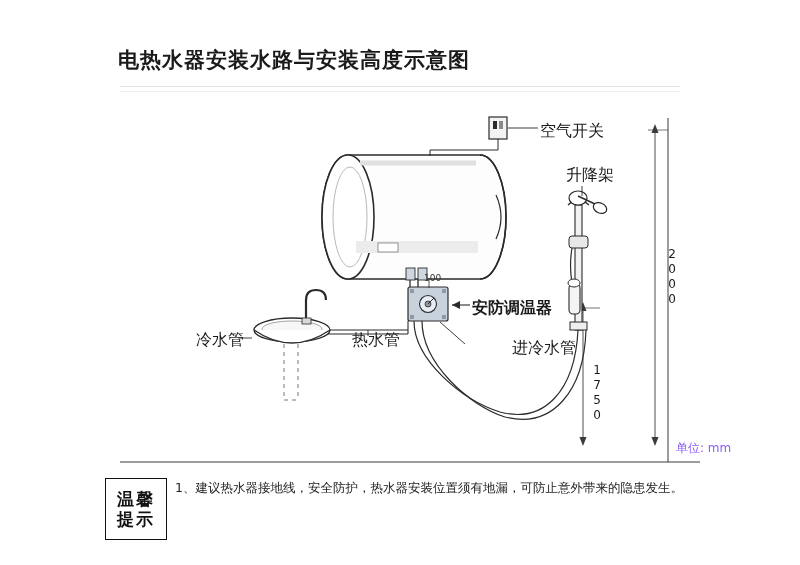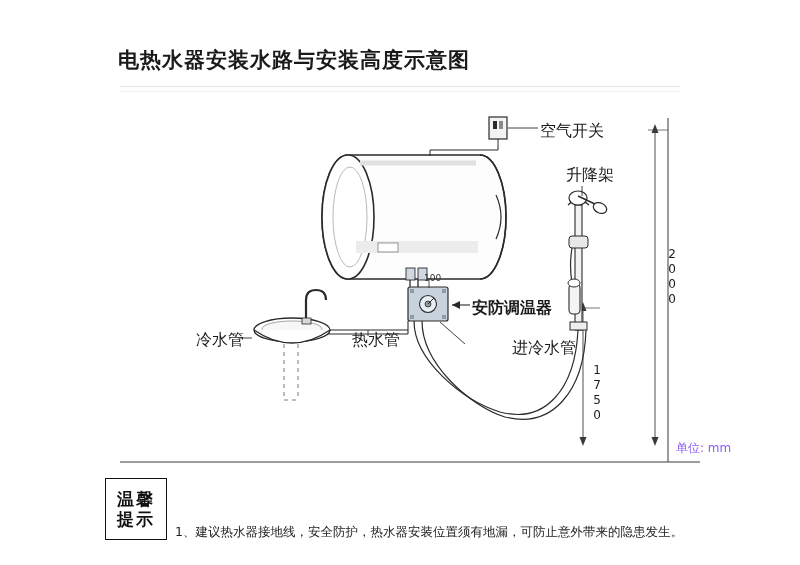--- a/index.html
+++ b/index.html
@@ -80,21 +80,20 @@
     left: 175px;
     top: 480px;
     width: 560px;
   }
   .note-line {
     font-size: 12.5px;
     color: #222;
     line-height: 15px;
     margin-bottom: 13px;
     white-space: nowrap;
-    margin-top: 44px;
   }
   .tipbox {
     position: absolute;
     left: 105px;
     top: 478px;
     width: 62px;
     height: 62px;
     border: 1px solid #111;
     box-sizing: border-box;
     display: flex;

